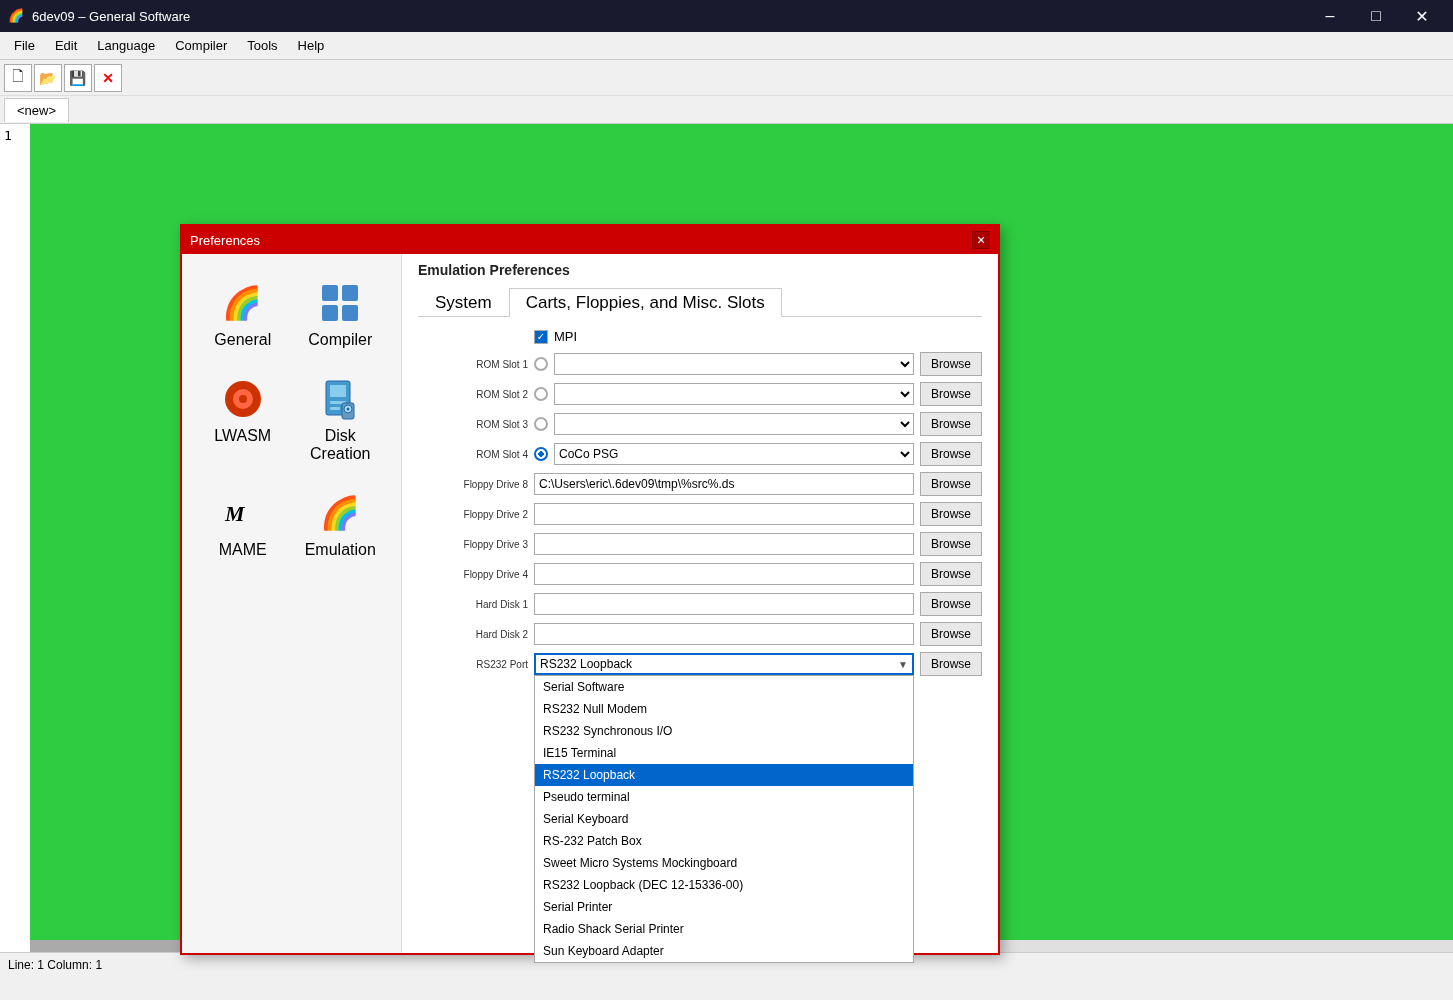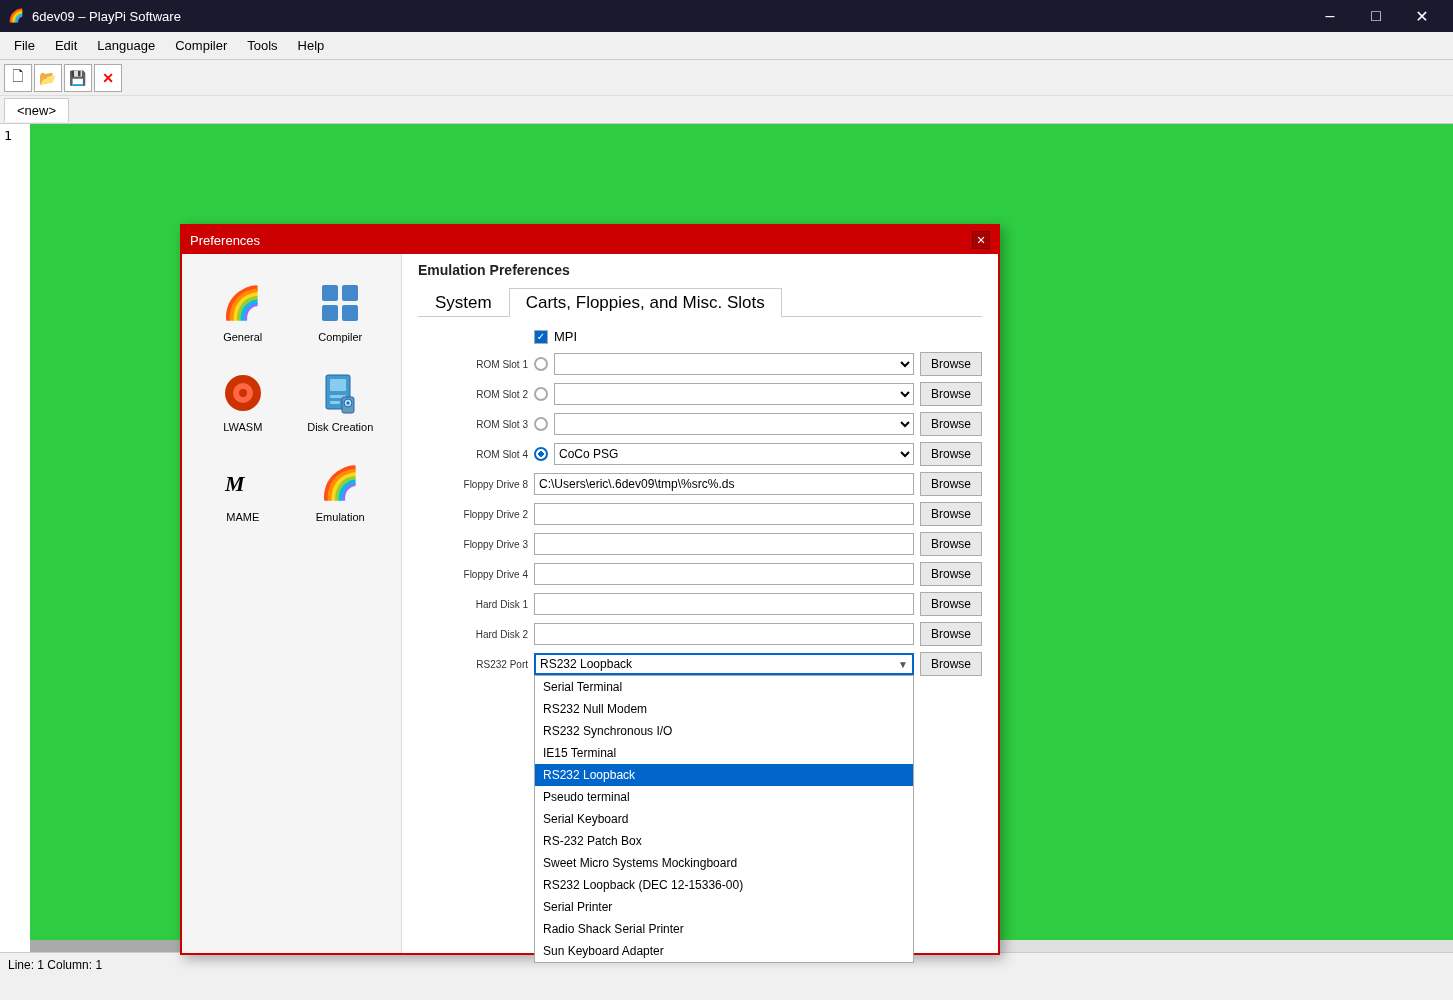--- a/index.html
+++ b/index.html
@@ -226,21 +226,21 @@
     }
     .pref-icon-img {
       width: 48px;
       height: 48px;
       display: flex;
       align-items: center;
       justify-content: center;
       font-size: 32px;
     }
     .pref-icon-label {
-      font-size: 11px;
+      font-size: 16px;
       margin-top: 4px;
       text-align: center;
     }
 
     
     .pref-right {
       flex: 1;
       padding: 8px 16px;
     }
     .pref-section-title {
@@ -398,21 +398,21 @@
       font-size: 10px;
       color: #555;
     }
   </style>
 </head>
 <body>
 
 <div class="title-bar">
   <div class="title-bar-left">
     <span class="title-bar-icon">🌈</span>
-    <span class="title-bar-title">6dev09 – PlayPi Software</span>
+    <span class="title-bar-title">6dev09 – General Software</span>
   </div>
   <div class="title-bar-controls">
     <button class="title-bar-btn">–</button>
     <button class="title-bar-btn">□</button>
     <button class="title-bar-btn close">✕</button>
   </div>
 </div>
 
 <div class="menu-bar">
   <span class="menu-item">File</span>
@@ -606,21 +606,21 @@
 
         <div class="form-row" style="margin-top:6px; position:relative;">
           <span class="form-label">RS232 Port</span>
           <div class="select-wrapper">
             <div class="select-field" style="border:2px solid #0066cc; background:white;">
               <span>RS232 Loopback</span>
               <span class="select-arrow">▼</span>
             </div>
 
             <div class="dropdown-list">
-              <div class="dropdown-item">Serial Terminal</div>
+              <div class="dropdown-item">Serial Software</div>
               <div class="dropdown-item">RS232 Null Modem</div>
               <div class="dropdown-item">RS232 Synchronous I/O</div>
               <div class="dropdown-item">IE15 Terminal</div>
               <div class="dropdown-item selected">RS232 Loopback</div>
               <div class="dropdown-item">Pseudo terminal</div>
               <div class="dropdown-item">Serial Keyboard</div>
               <div class="dropdown-item">RS-232 Patch Box</div>
               <div class="dropdown-item">Sweet Micro Systems Mockingboard</div>
               <div class="dropdown-item">RS232 Loopback (DEC 12-15336-00)</div>
               <div class="dropdown-item">Serial Printer</div>

